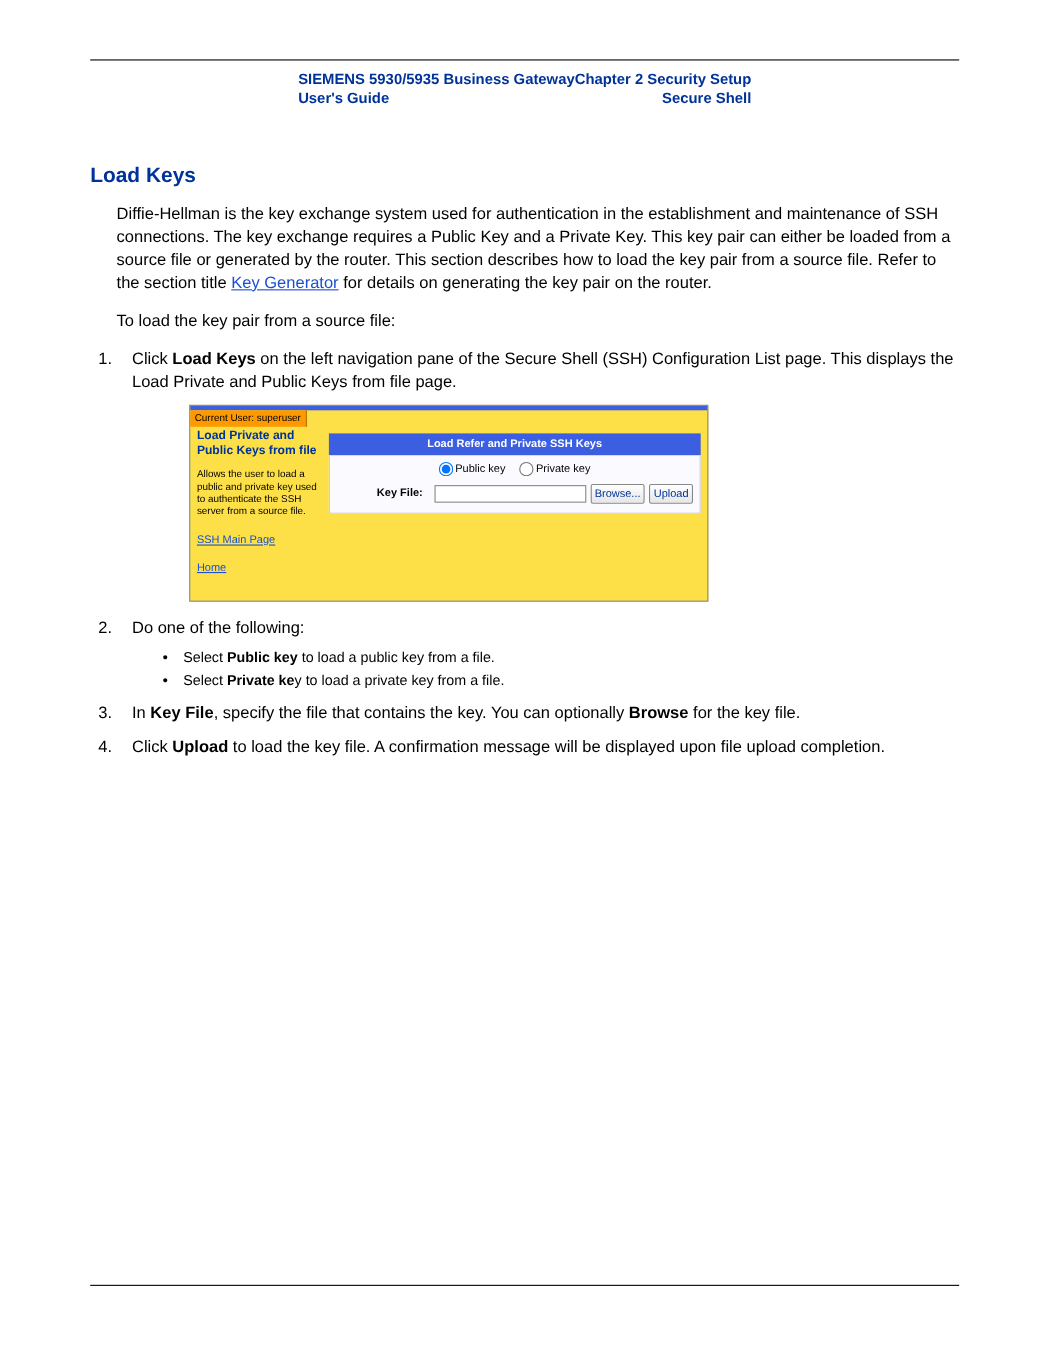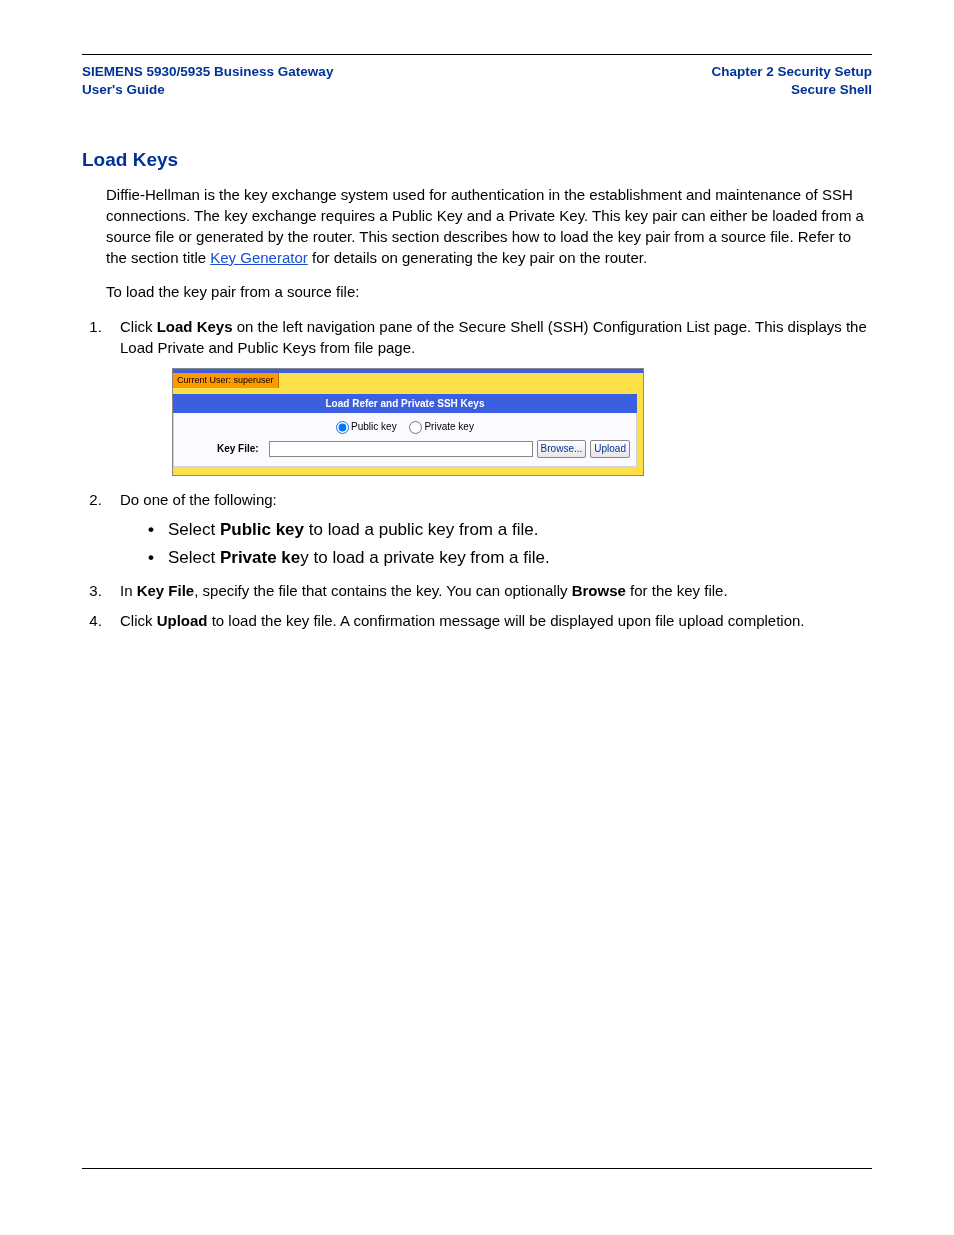--- a/index.html
+++ b/index.html
@@ -15,35 +15,35 @@
     position: absolute;
     left: 82px;
     top: 54px;
     width: 790px;
     height: 1115px;
     border-top: 1.5px solid #000;
     border-bottom: 1.5px solid #000;
   }
   .header-row {
     display: flex;
-    justify-content: space-between;
+    justify-content: center;
     padding: 8px 0 10px 0;
   }
   .header-left { text-align: left; }
   .header-right { text-align: right; }
   .blue-bold { color: #003399; font-weight: bold; font-size: 13.5px; line-height: 1.35; }
   .content { padding-top: 40px; }
   h2.section-title { color: #003399; font-weight: bold; font-size: 19px; margin-bottom: 14px; }
   .body-text { font-size: 15px; line-height: 1.38; margin-left: 24px; margin-bottom: 14px; }
   .link { color: #1a4fcf; text-decoration: underline; }
   ol.main-list { margin-left: 24px; font-size: 15px; line-height: 1.38; }
   ol.main-list > li { margin-bottom: 10px; padding-left: 14px; }
   ol.main-list > li::marker { font-weight: normal; }
   ul.sub-list { list-style: none; margin: 6px 0 0 28px; }
-  ul.sub-list li { font-size: 17px; line-height: 1.6; }
+  ul.sub-list li { font-size: 13px; line-height: 1.6; }
   ul.sub-list li::before { content: "•"; font-weight: bold; margin-right: 14px; }
   .bold { font-weight: bold; }
 
   
   .shot {
     border: 1px solid #888;
     width: 472px;
     margin: 10px 0 14px 52px;
     background: #fde047;
     font-size: 10px;
@@ -130,20 +130,26 @@
     <p class="body-text">To load the key pair from a source file:</p>
 
     <ol class="main-list">
       <li>
         <span>Click </span><span class="bold">Load Keys</span><span> on the left navigation pane of the Secure Shell (SSH) Configuration List page. This displays the Load Private and Public Keys from file page.</span>
 
         <div class="shot">
           <div class="shot-bar"></div>
           <div><span class="shot-orange">Current User: superuser</span></div>
           <div class="shot-body">
+            <div class="shot-left">
+              <div class="title">Load Private and Public Keys from file</div>
+              <div class="desc">Allows the user to load a public and private key used to authenticate the SSH server from a source file.</div>
+              <a href="#" class="shot-link">SSH Main Page</a>
+              <a href="#" class="shot-link">Home</a>
+            </div>
             <div class="shot-right">
               <div class="panel-title">Load Refer and Private SSH Keys</div>
               <div class="panel-body">
                 <div class="radio-row">
                   <label><input type="radio" name="kt" checked="" style=""><span>Public key</span></label>
                   <label><input type="radio" name="kt" style=""><span>Private key</span></label>
                 </div>
                 <div class="file-row">
                   <span class="lbl">Key File:</span>
                   <input type="text" style="">

